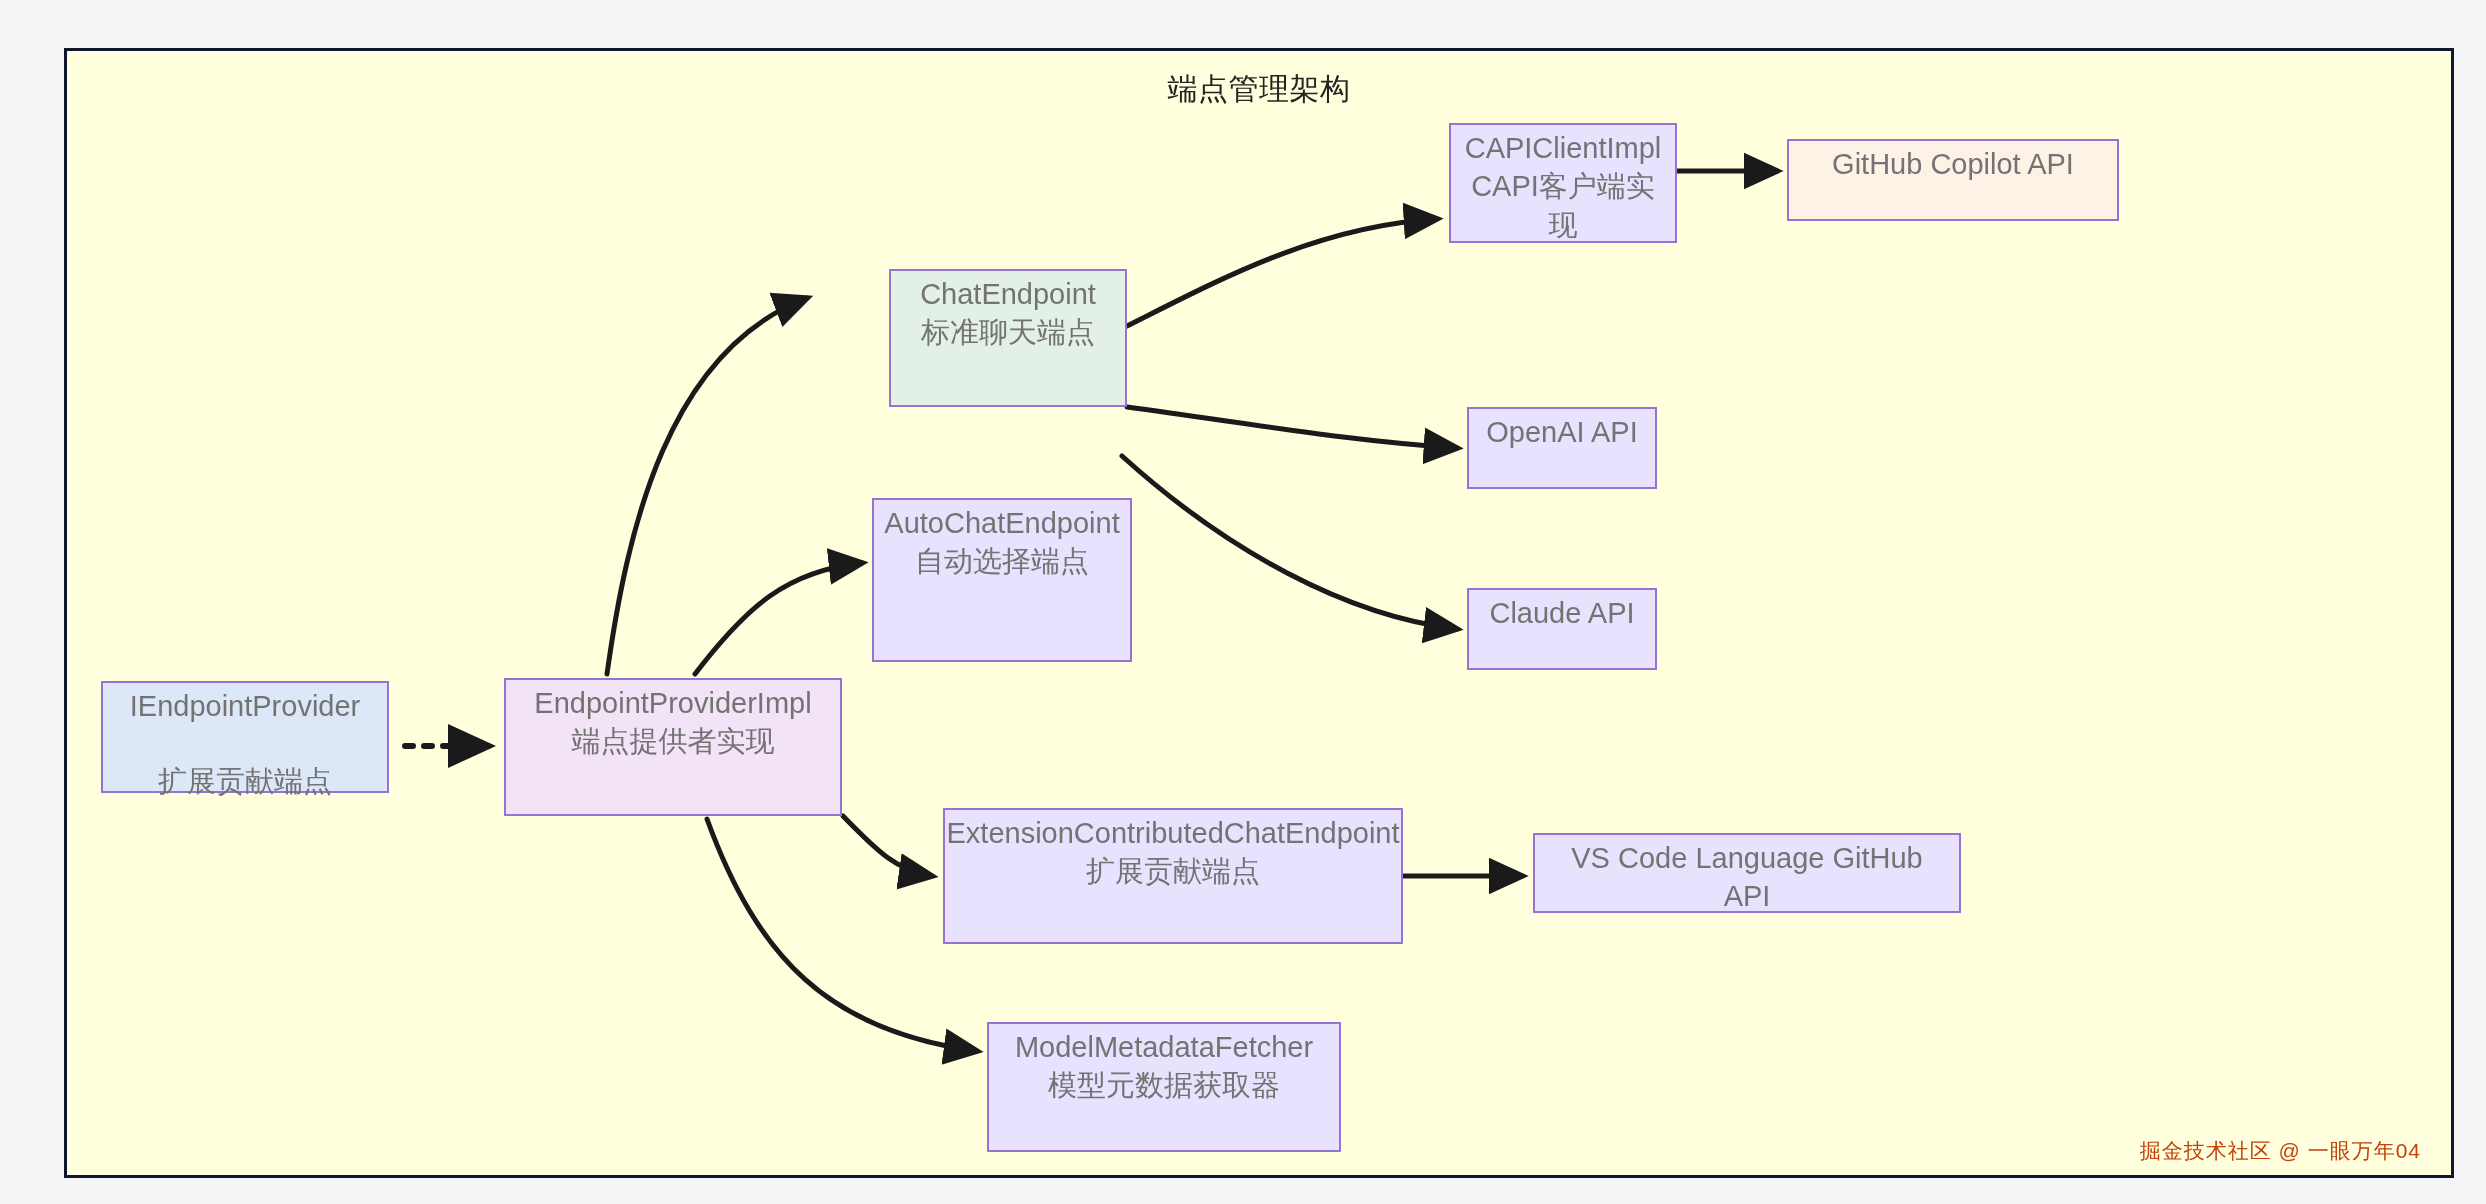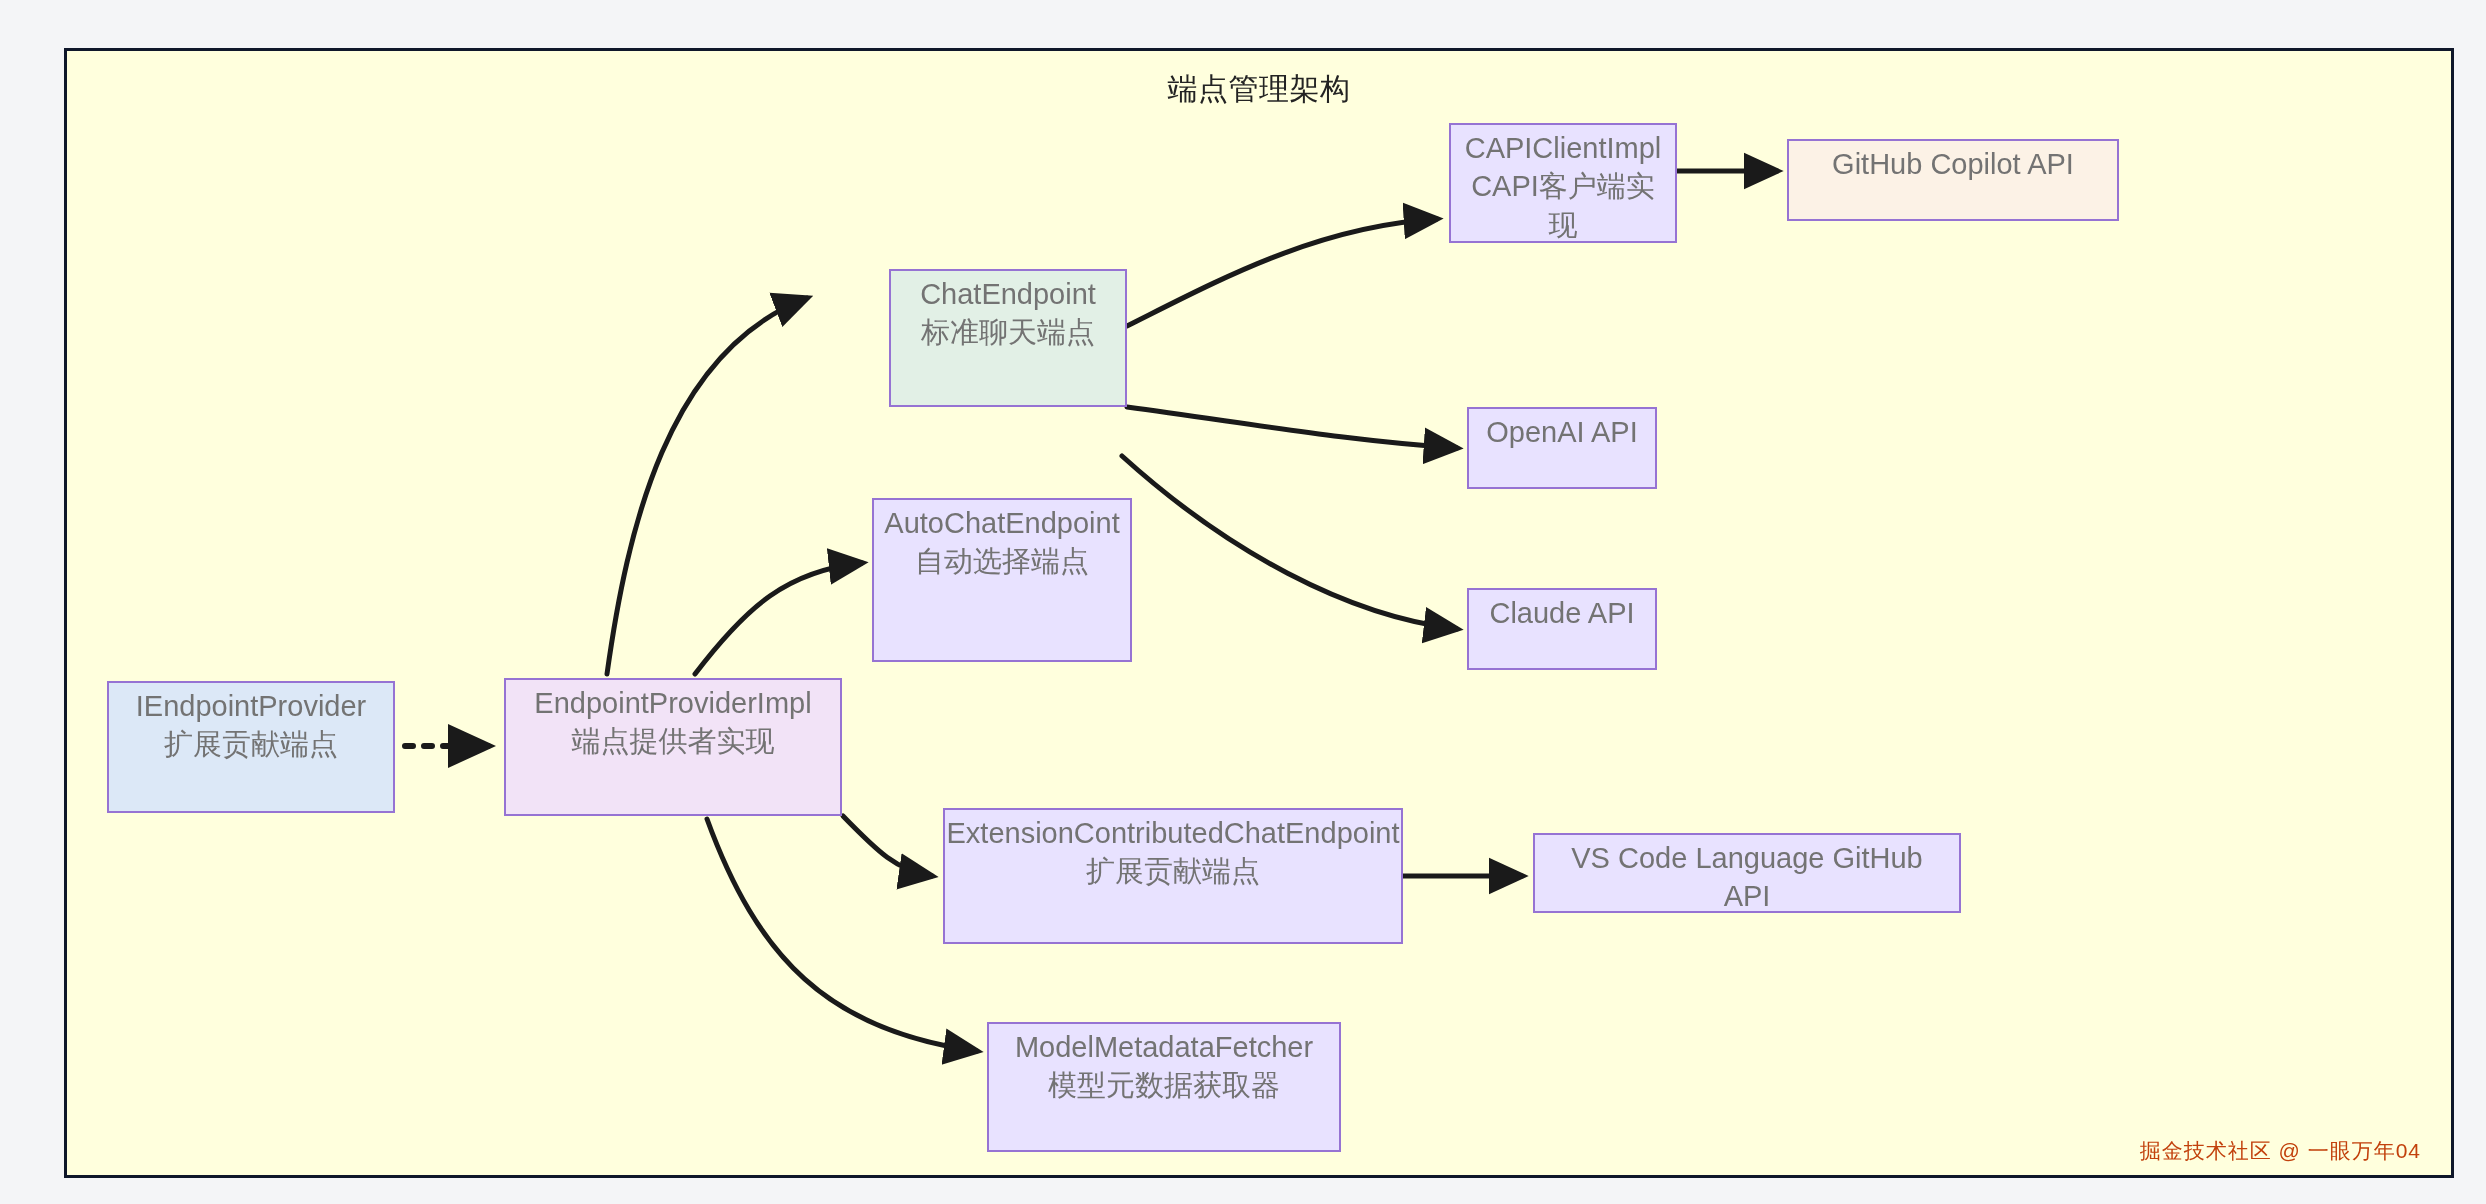--- a/index.html
+++ b/index.html
@@ -111,21 +111,21 @@
         <path d="M 1060 356 C 1180 372 1280 390 1390 397" marker-end="url(#arrow)"></path>
 
         <path d="M 1055 405 C 1160 500 1280 565 1390 578" marker-end="url(#arrow)"></path>
 
         <path d="M 1590 120 L 1710 120" marker-end="url(#arrow)"></path>
 
         <path d="M 1335 825 L 1455 825" marker-end="url(#arrow)"></path>
       </g>
     </svg>
 
-    <div class="node fill-blue" style="left:40px; top:630px; width:288px; height:132px;">
+    <div class="node fill-blue" style="left:34px; top:630px; width:288px; height:112px;gap:37px;">
       <span>IEndpointProvider</span>
       <span class="ln2">扩展贡献端点</span>
     </div>
 
     <div class="node fill-pink" style="left:437px; top:627px; width:338px; height:138px;">
       <span>EndpointProviderImpl</span>
       <span class="ln2">端点提供者实现</span>
     </div>
 
     <div class="node fill-mint" style="left:822px; top:218px; width:238px; height:138px;">

